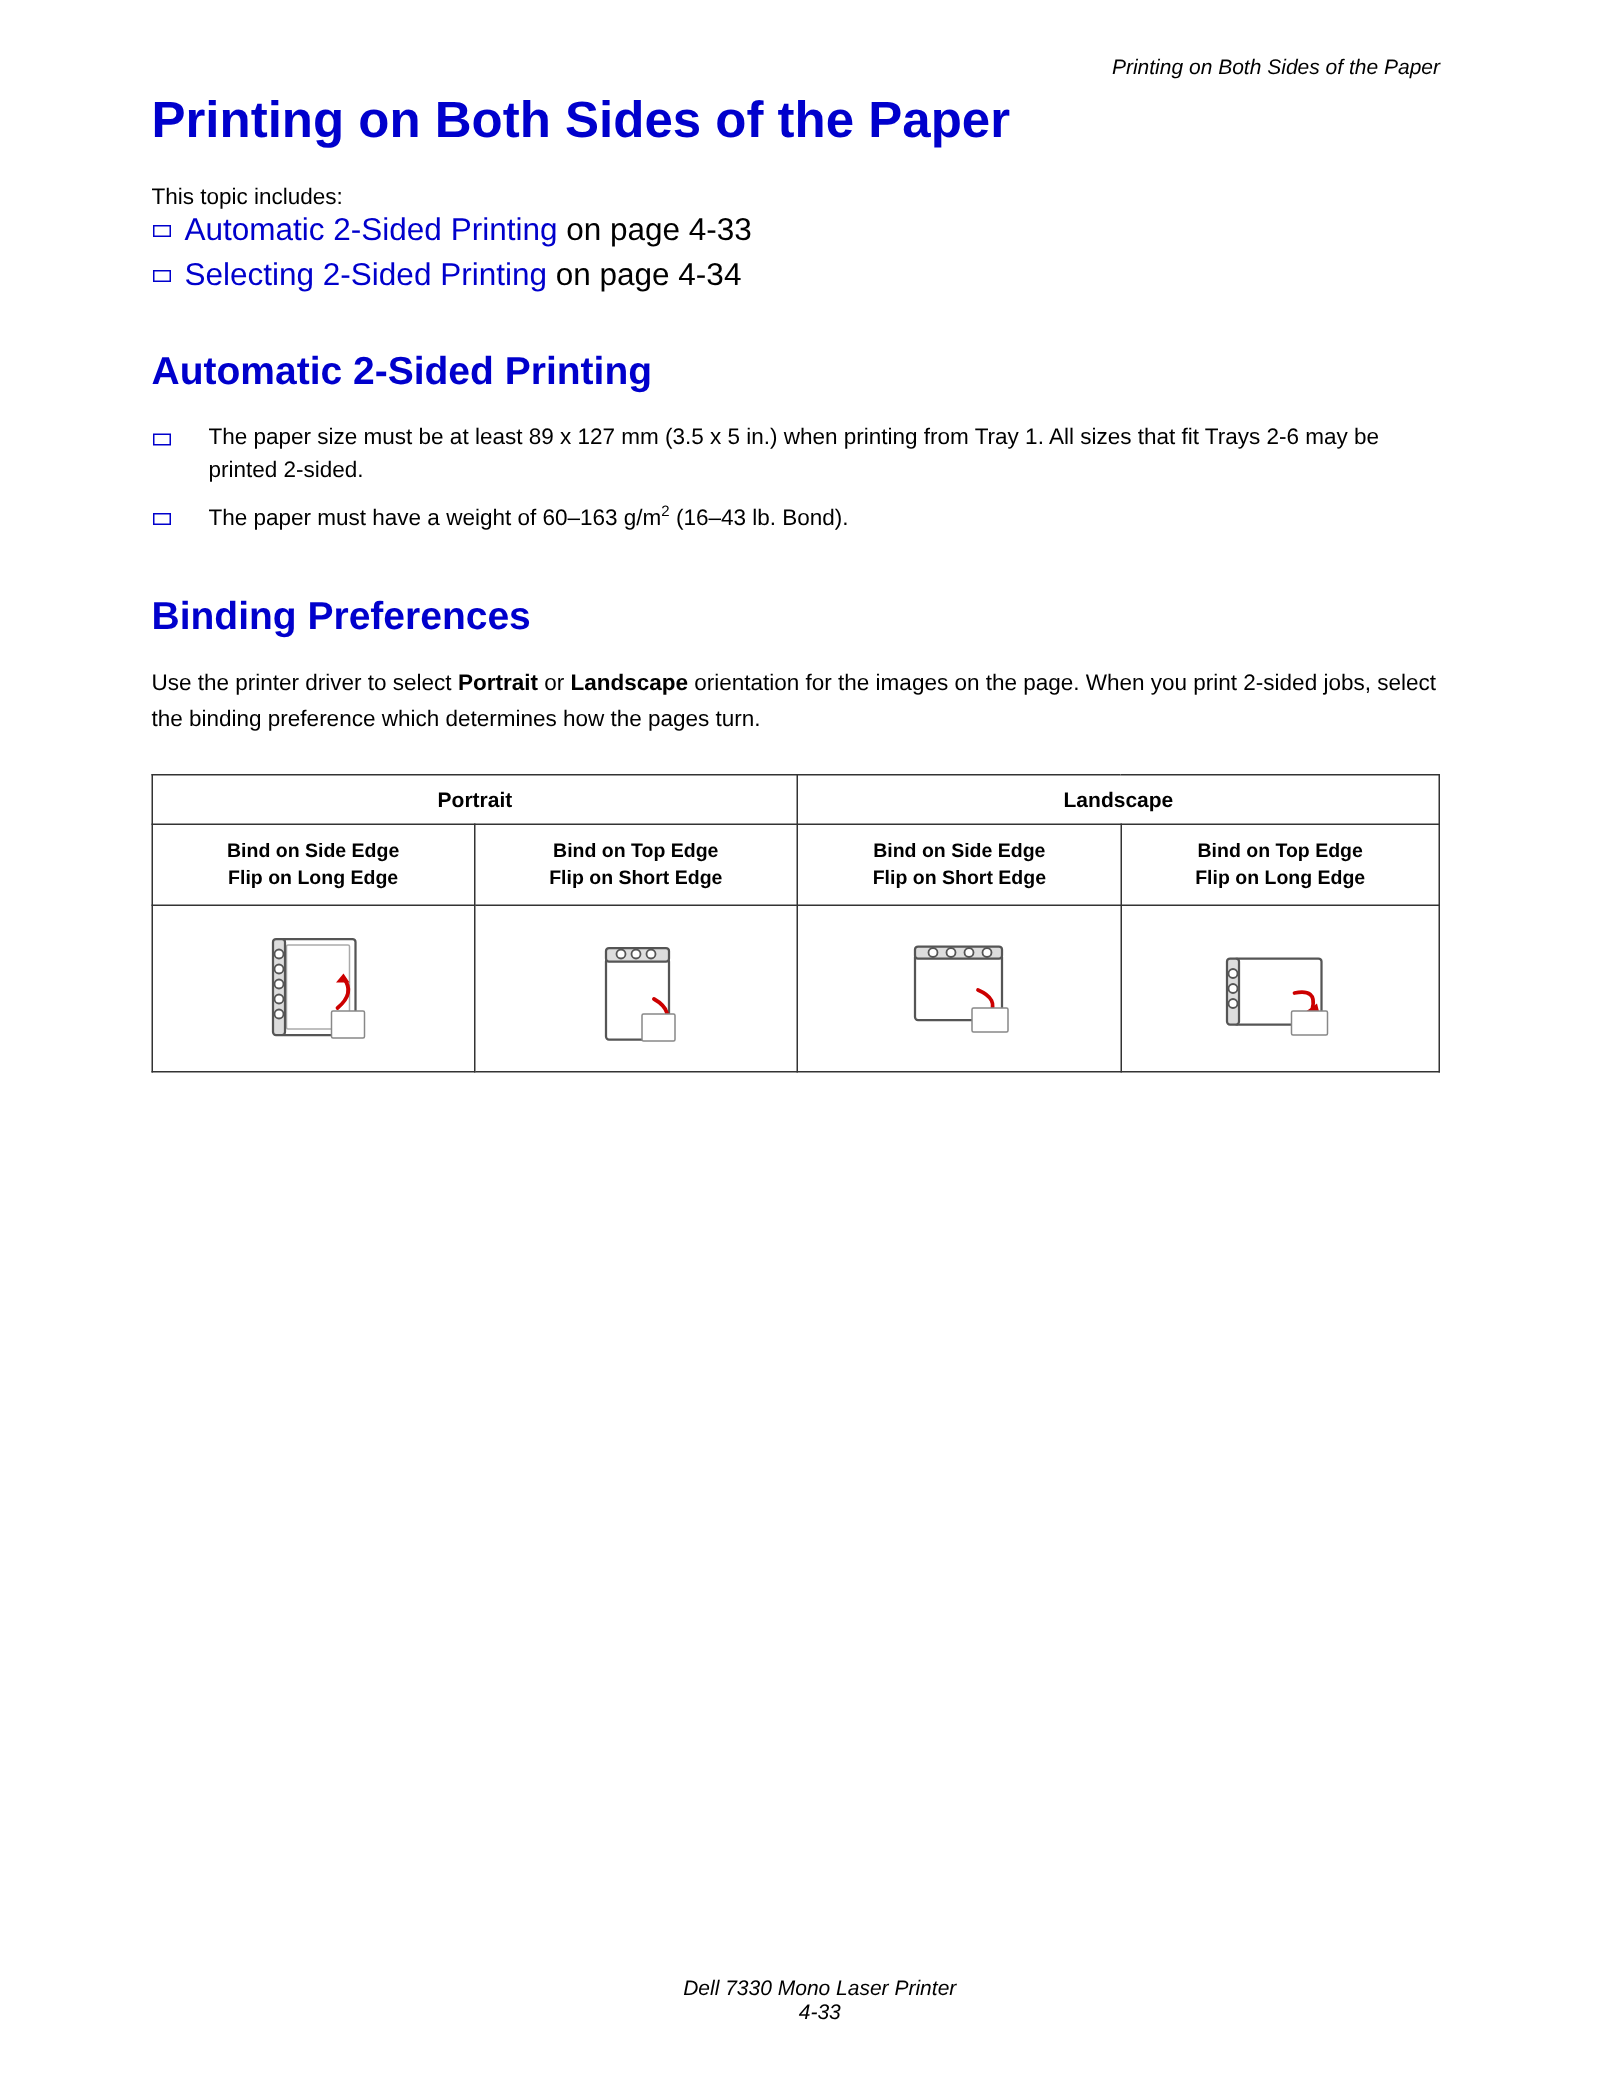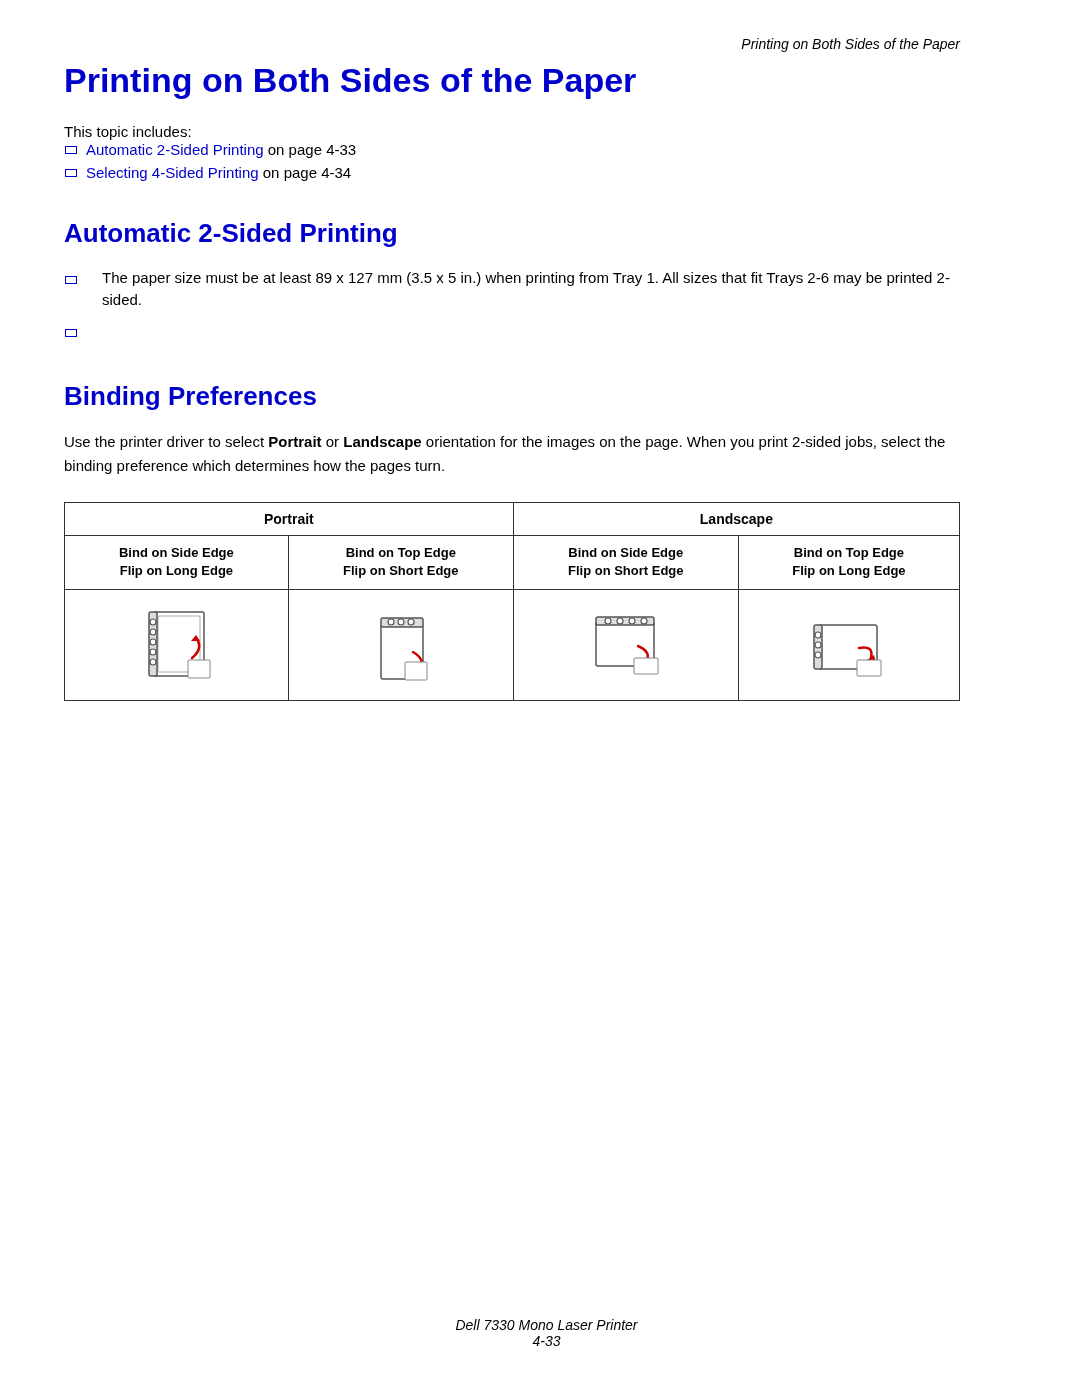--- a/index.html
+++ b/index.html
@@ -8,21 +8,21 @@
       font-family: Arial, Helvetica, sans-serif;
       font-size: 15px;
       color: #000;
       width: 1080px;
       min-height: 1397px;
       position: relative;
     }
     .page {
       width: 1080px;
       min-height: 1397px;
-      padding: 60px 120px 80px 64px;
+      padding: 60px 120px 80px 101px;
       position: relative;
     }
     .header-right {
       position: absolute;
       top: 36px;
       right: 120px;
       font-style: italic;
       font-size: 14px;
       color: #000;
     }
@@ -37,23 +37,23 @@
     .intro-text {
       font-size: 15px;
     }
     .toc-list {
       list-style: none;
       margin-bottom: 36px;
       padding: 0;
     }
     .toc-list li {
       display: flex;
-      align-items: center;
+      align-items: flex-end;
       margin-bottom: 4px;
-      font-size: 15px;
+      font-size: 21px;
     }
     .toc-bullet {
       display: inline-block;
       width: 22px;
       flex-shrink: 0;
       margin-top: 2px;
     }
     .toc-bullet svg {
       width: 14px;
       height: 14px;
@@ -163,21 +163,21 @@
       </span>
       <span><a class="link-blue">Automatic 2-Sided Printing</a><span> on page 4-33</span></span>
     </li>
     <li>
       <span class="toc-bullet">
         <svg viewBox="0 0 14 14">
             <rect x="1" y="4" width="12" height="8" fill="#0000cc"></rect>
             <rect x="2" y="5" width="10" height="6" fill="#fff"></rect>
           </svg>
       </span>
-      <span><a class="link-blue">Selecting 4-Sided Printing</a><span> on page 4-34</span></span>
+      <span><a class="link-blue">Selecting 2-Sided Printing</a><span> on page 4-34</span></span>
     </li>
   </ul>
 
   <div class="section-auto">
     <h2 class="section-title">Automatic 2-Sided Printing</h2>
 
 
     <ul class="bullet-list">
       <li>
         <span class="bullet-icon">
@@ -188,20 +188,21 @@
         </span>
         <span>The paper size must be at least 89 x 127 mm (3.5 x 5 in.) when printing from Tray 1. All sizes that fit Trays 2-6 may be printed 2-sided.</span>
       </li>
       <li>
         <span class="bullet-icon">
           <svg width="14" height="14" viewBox="0 0 14 14">
               <rect x="1" y="4" width="12" height="8" fill="#0000cc"></rect>
               <rect x="2" y="5" width="10" height="6" fill="#fff"></rect>
             </svg>
         </span>
+        <span>The paper must have a weight of 60–163 g/m<sup>2</sup> (16–43 lb. Bond).</span>
       </li>
     </ul>
   </div>
 
   <div class="section-binding">
     <h2 class="section-title">Binding Preferences</h2>
 
     <p class="binding-desc">
       Use the printer driver to select <strong>Portrait</strong> or <strong>Landscape</strong> orientation for the images on the page. When you print 2-sided jobs, select the binding preference which determines how the pages turn.
     </p>

